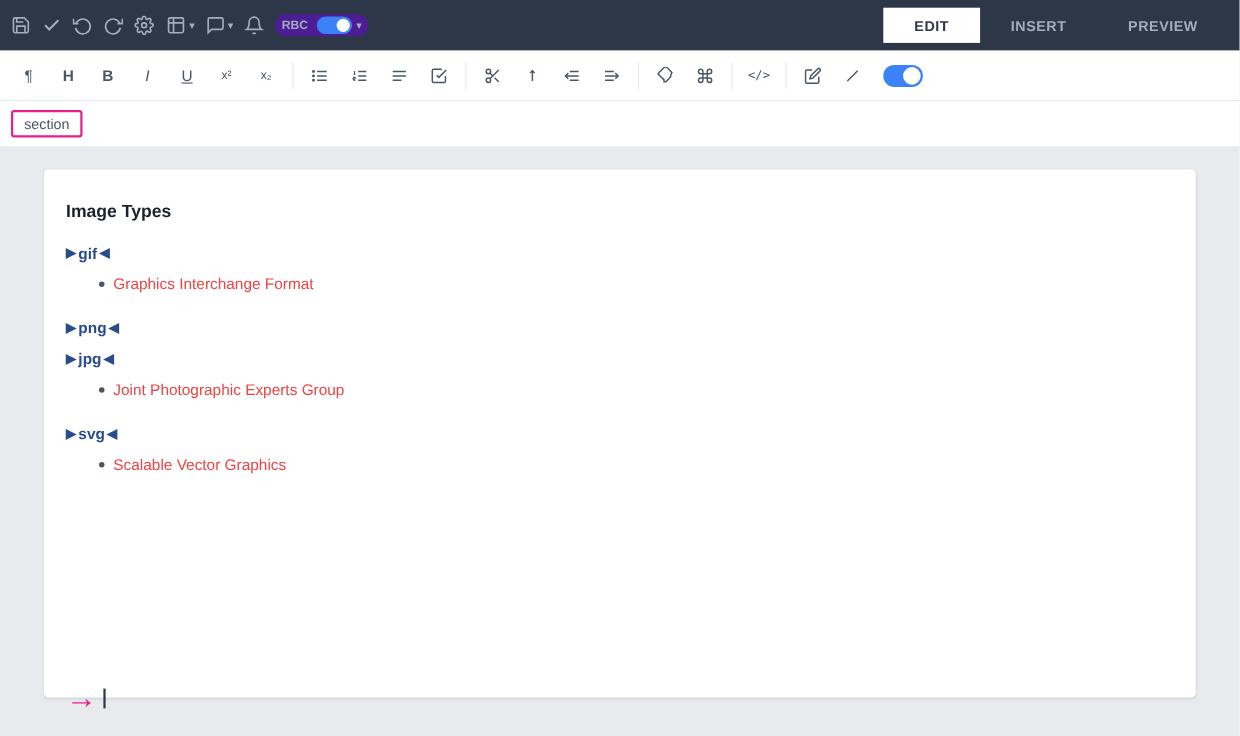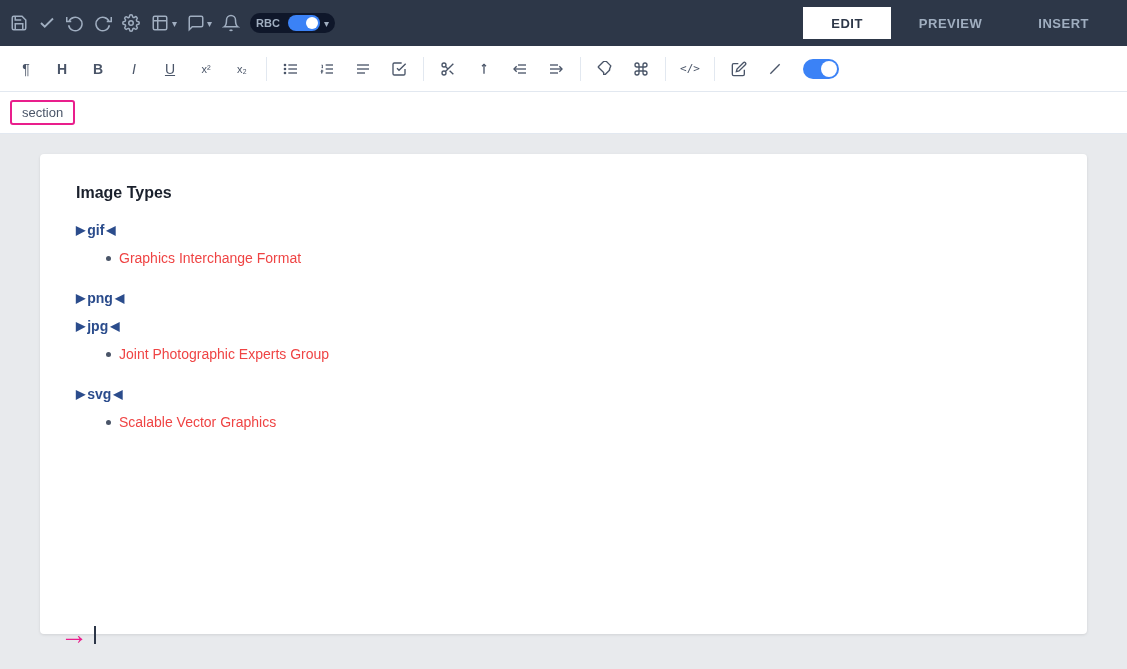--- a/index.html
+++ b/index.html
@@ -8,21 +8,21 @@
       color: #cbd5e0;
       font-size: 15px;
       cursor: pointer;
       display: flex;
       align-items: center;
     }
     .top-toolbar-toggle {
       display: flex;
       align-items: center;
       gap: 4px;
-      background: #0f172a;
+      background: #4c1d95;
       border-radius: 12px;
       padding: 2px 6px;
       color: #cbd5e0;
       font-size: 11px;
     }
     .toggle-switch {
       width: 32px;
       height: 16px;
       background: #a0aec0;
       border-radius: 8px;
@@ -140,21 +140,21 @@
     
     .main-area {
       background: #e8eaed;
       padding: 20px 40px;
       height: calc(669px - 46px - 46px - 40px);
       overflow-y: auto;
     }
     .editor-page {
       background: white;
       border-radius: 4px;
-      padding: 30px 36px;
+      padding: 30px 20px;
       min-height: 480px;
       box-shadow: 0 1px 3px rgba(0,0,0,0.1);
     }
     .content-title {
       font-weight: 700;
       font-size: 16px;
       color: #1a202c;
       margin-bottom: 20px;
     }
     .term-heading {
@@ -268,22 +268,22 @@
     <div class="top-toolbar-toggle">
       <span style="font-size:11px; color:#a0aec0; font-weight:700;">RBC</span>
       <div class="toggle-switch on">
         <div class="toggle-knob"></div>
       </div>
       <span style="color:#a0aec0; font-size:10px;">▾</span>
     </div>
   </div>
   <div class="combined-tabs">
     <div class="tab active">EDIT</div>
+    <div class="tab">INSERT</div>
     <div class="tab">PREVIEW</div>
-    <div class="tab">INSERT</div>
   </div>
 </div>
 
 <div class="format-toolbar">
   <button class="fmt-btn" title="Paragraph">¶</button>
   <button class="fmt-btn" title="Heading" style="font-weight:700;">H</button>
   <button class="fmt-btn" title="Bold" style="font-weight:700;">B</button>
   <button class="fmt-btn" title="Italic" style="font-style:italic;">I</button>
   <button class="fmt-btn" title="Underline" style="text-decoration:underline;">U</button>
   <button class="fmt-btn" title="Superscript" style="font-size:11px;">x²</button>

